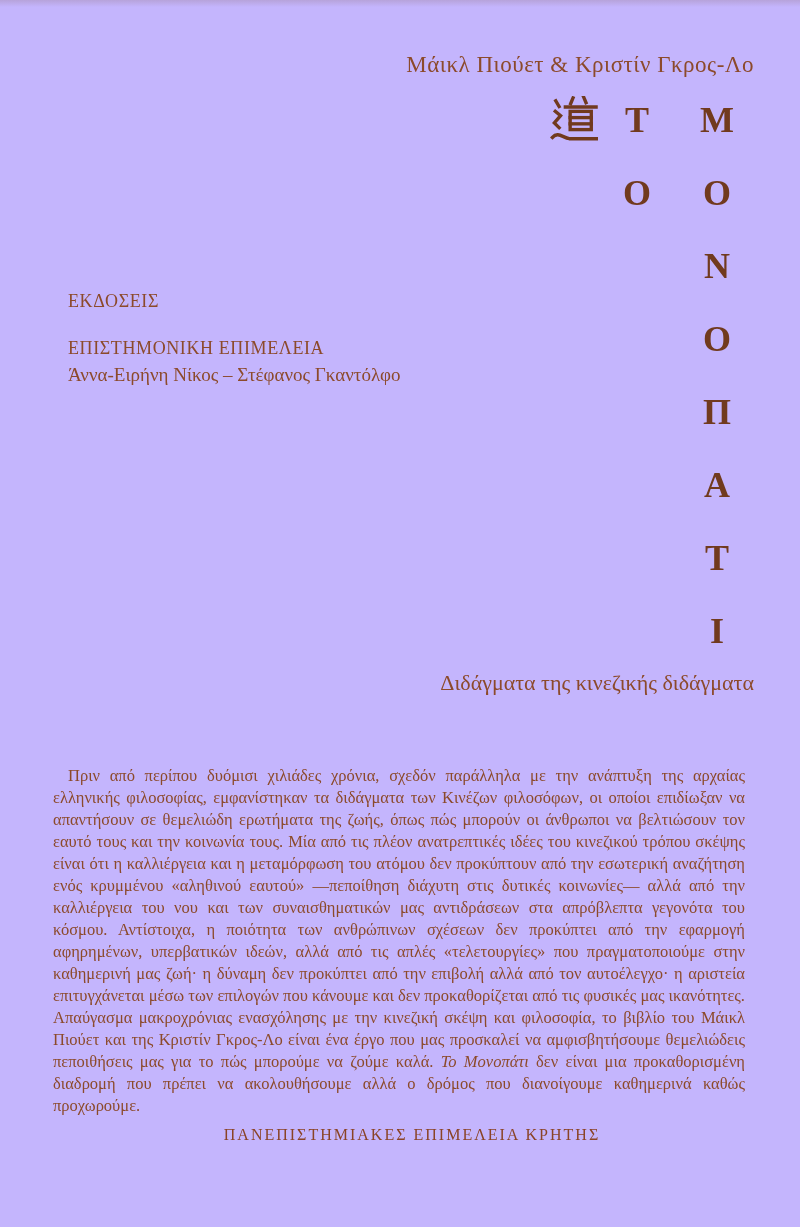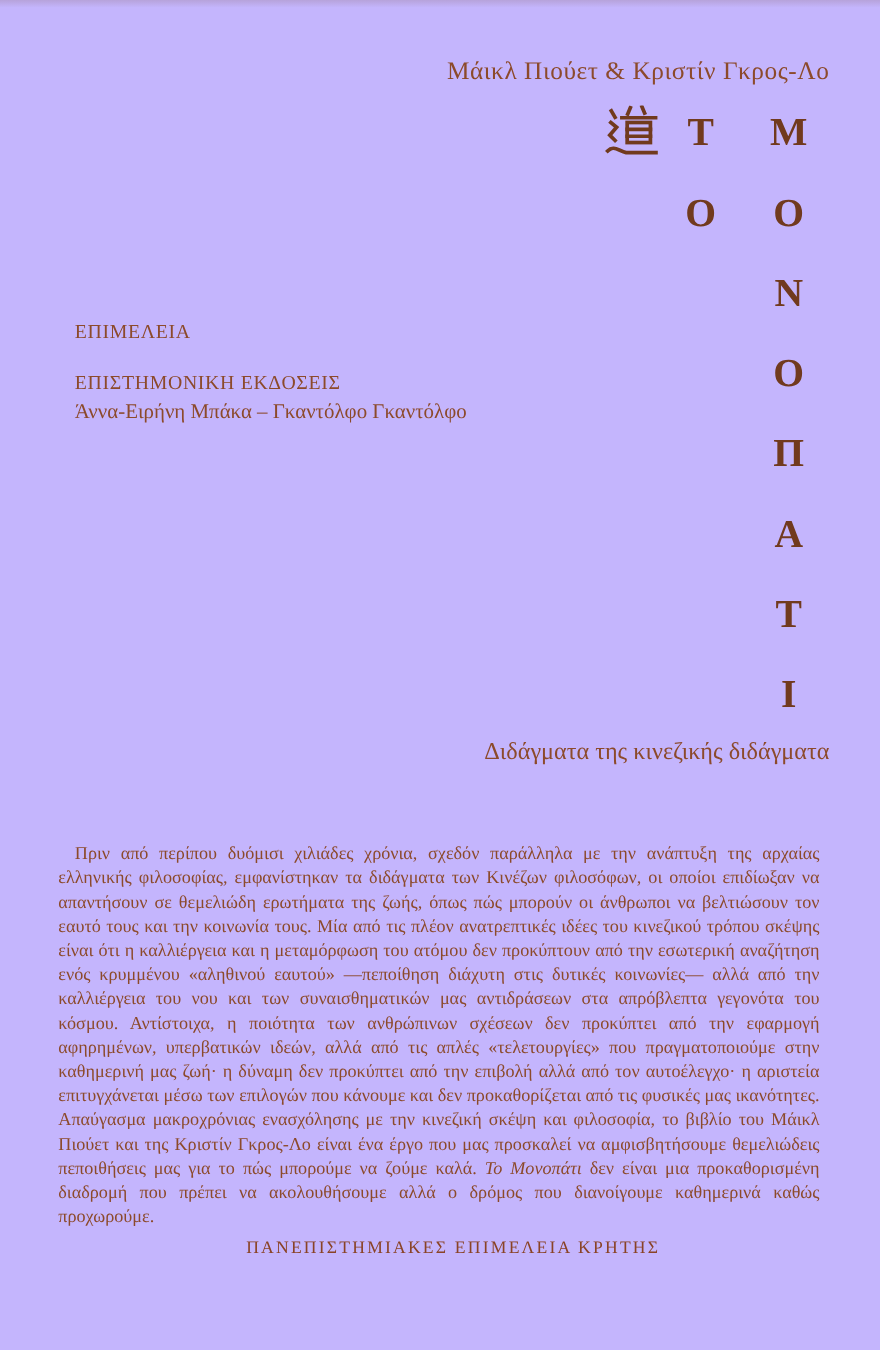--- a/index.html
+++ b/index.html
@@ -152,23 +152,23 @@
     <div class="letter">Ο</div>
     <div class="letter">Ν</div>
     <div class="letter">Ο</div>
     <div class="letter">Π</div>
     <div class="letter">Α</div>
     <div class="letter">Τ</div>
     <div class="letter">Ι</div>
   </div>
 
   <div class="credits">
-    <div class="label">ΕΠΙΜΕΛΕΙΑ</div>
-    <div class="label group-gap">ΕΠΙΣΤΗΜΟΝΙΚΗ ΕΚΔΟΣΕΙΣ</div>
-    <div class="name">Άννα-Ειρήνη Μπάκα – Γκαντόλφο Γκαντόλφο</div>
+    <div class="label">ΕΚΔΟΣΕΙΣ</div>
+    <div class="label group-gap">ΕΠΙΣΤΗΜΟΝΙΚΗ ΕΠΙΜΕΛΕΙΑ</div>
+    <div class="name">Άννα-Ειρήνη Νίκος – Στέφανος Γκαντόλφο</div>
   </div>
 
   <div class="subtitle">
     <div>Διδάγματα της κινεζικής διδάγματα</div>
   </div>
 
   <p class="blurb"><span>Πριν από περίπου δυόμισι χιλιάδες χρόνια, σχεδόν παράλληλα με την ανάπτυξη της αρχαίας ελληνικής φιλοσοφίας, εμφανίστηκαν τα διδάγματα των Κινέζων φιλοσόφων, οι οποίοι επιδίωξαν να απαντήσουν σε θεμελιώδη ερωτήματα της ζωής, όπως πώς μπορούν οι άνθρωποι να βελτιώσουν τον εαυτό τους και την κοινωνία τους. Μία από τις πλέον ανατρεπτικές ιδέες του κινεζικού τρόπου σκέψης είναι ότι η καλλιέργεια και η μεταμόρφωση του ατόμου δεν προκύπτουν από την εσωτερική αναζήτηση ενός κρυμμένου «αληθινού εαυτού» —πεποίθηση διάχυτη στις δυτικές κοινωνίες— αλλά από την καλλιέργεια του νου και των συναισθηματικών μας αντιδράσεων στα απρόβλεπτα γεγονότα του κόσμου. Αντίστοιχα, η ποιότητα των ανθρώπινων σχέσεων δεν προκύπτει από την εφαρμογή αφηρημένων, υπερβατικών ιδεών, αλλά από τις απλές «τελετουργίες» που πραγματοποιούμε στην καθημερινή μας ζωή· η δύναμη δεν προκύπτει από την επιβολή αλλά από τον αυτοέλεγχο· η αριστεία επιτυγχάνεται μέσω των επιλογών που κάνουμε και δεν προκαθορίζεται από τις φυσικές μας ικανότητες. Απαύγασμα μακροχρόνιας ενασχόλησης με την κινεζική σκέψη και φιλοσοφία, το βιβλίο του Μάικλ Πιούετ και της Κριστίν Γκρος-Λο είναι ένα έργο που μας προσκαλεί να αμφισβητήσουμε θεμελιώδεις πεποιθήσεις μας για το πώς μπορούμε να ζούμε καλά. </span><span class="book-title-italic">Το Μονοπάτι</span><span> δεν είναι μια προκαθορισμένη διαδρομή που πρέπει να ακολουθήσουμε αλλά ο δρόμος που διανοίγουμε καθημερινά καθώς προχωρούμε.</span></p>
 
   <div class="publisher-line">ΠΑΝΕΠΙΣΤΗΜΙΑΚΕΣ ΕΠΙΜΕΛΕΙΑ ΚΡΗΤΗΣ</div>
 

